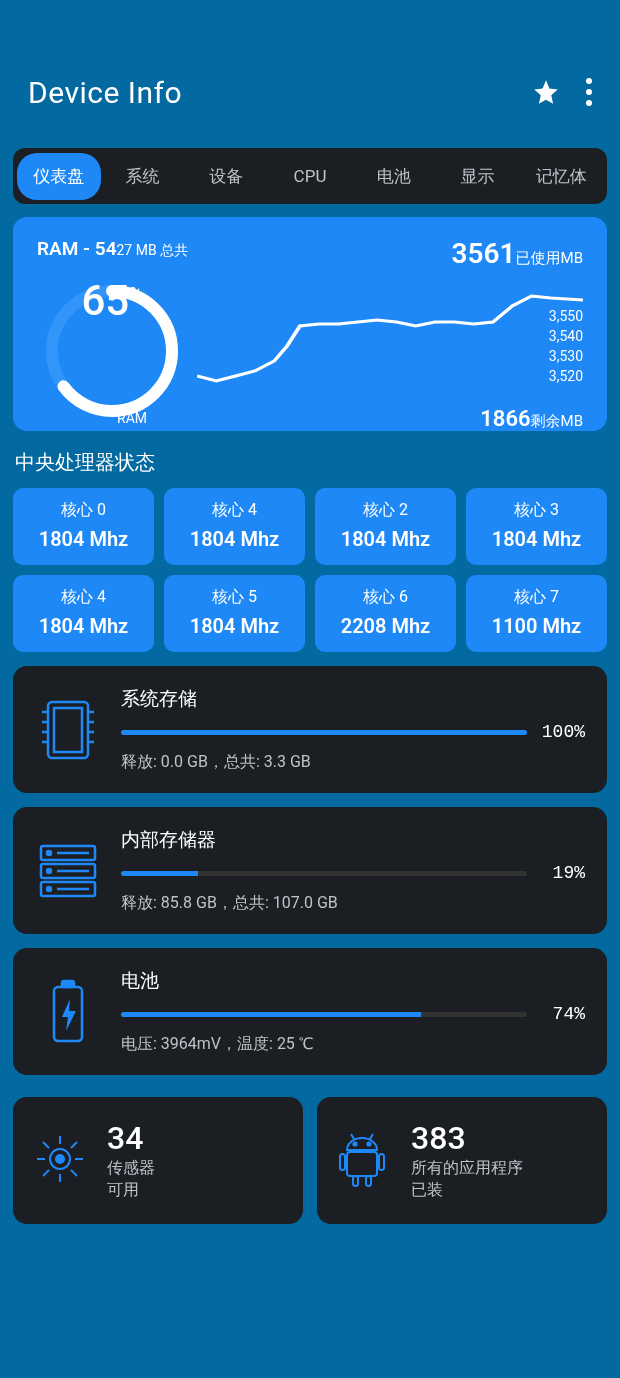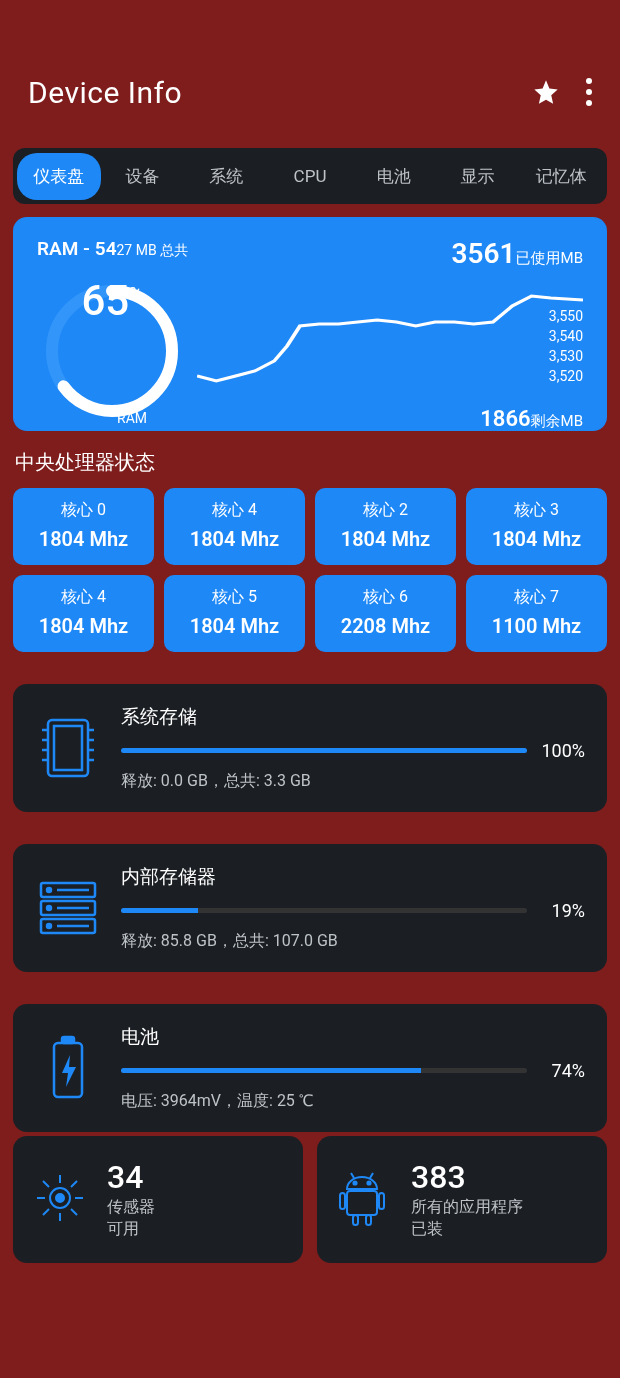--- a/index.html
+++ b/index.html
@@ -3,21 +3,21 @@
 <meta charset="utf-8">
 <style>
 * { margin:0; padding:0; box-sizing:border-box; }
 body {
   width:620px; height:1378px;
   background:#000;
   font-family:-apple-system,BlinkMacSystemFont,"Segoe UI",Roboto,sans-serif;
   color:#fff;
   overflow:hidden;
 }
-.frame { width:620px; height:1378px; background:#7f1d1d; padding-top:58px; }
+.frame { width:620px; height:1378px; background:#0369a1; padding-top:58px; }
 .header {
   display:flex; align-items:center; padding:0 28px; height:68px;
 }
 .header .title { font-size:30px; font-weight:400; flex:1; letter-spacing:0.5px; }
 .header .star { width:28px; height:28px; margin-right:26px; }
 .header .dots { width:6px; display:flex; flex-direction:column; gap:5px; }
 .header .dots span { width:6px; height:6px; border-radius:50%; background:#fff; }
 
 .tabs {
   display:flex; padding:0 16px; margin-top:22px; height:56px; align-items:center;
@@ -60,36 +60,36 @@
 
 .cpu-grid { display:grid; grid-template-columns:repeat(4,1fr); gap:10px; }
 .core {
   background:#1e88f7; border-radius:10px; padding:12px 0 14px 0;
   text-align:center;
 }
 .core .cn { font-size:16px; margin-bottom:6px;text-align:center; }
 .core .cf { font-size:20px; font-weight:600; }
 
 .storage-card {
-  background:#1b1f24; border-radius:14px; margin-top:32px;
+  background:#1b1f24; border-radius:14px; margin-top:14px;
   padding:20px 22px 20px 20px; display:flex; align-items:center; gap:18px;
 }
 .storage-card .iconbox {
   width:70px; height:70px; display:flex; align-items:center; justify-content:center;
   flex-shrink:0;
 }
 .storage-card .info { flex:1; }
 .storage-card .storage-title { font-size:19px; margin-bottom:10px; }
-.bar-row { display:flex; align-items:center; gap:10px; }
+.bar-row { display:flex; align-items:center; gap:10px;font-family:Liberation Mono, monospace; }
 .bar { flex:1; height:5px; background:#333; border-radius:3px; overflow:hidden; }
 .bar .fill { height:100%; background:#1e88f7; }
 .pct-label { font-size:18px; min-width:48px; text-align:right; }
 .sub { font-size:16px; color:#bec3c8; margin-top:10px; }
 
-.bottom-grid { display:grid; grid-template-columns:1fr 1fr; gap:14px; margin-top:4px;border-radius:23px; }
+.bottom-grid { display:grid; grid-template-columns:1fr 1fr; gap:14px; margin-top:22px;border-radius:23px; }
 .stat-card {
   background:#1b1f24; border-radius:14px; padding:22px 18px;
   display:flex; align-items:center; gap:16px;
 }
 .stat-card .num { font-size:32px; font-weight:500; }
 .stat-card .lines { font-size:16px; color:#bec3c8; line-height:1.4; }
 </style>
 </head>
 <body>
 
@@ -101,22 +101,22 @@
       </svg>
     <div class="dots">
         <span></span>
         <span></span>
         <span></span>
       </div>
   </div>
 
   <div class="tabs">
     <div class="tab active">仪表盘</div>
+    <div class="tab">系统</div>
     <div class="tab">设备</div>
-    <div class="tab">系统</div>
     <div class="tab">CPU</div>
     <div class="tab">电池</div>
     <div class="tab">显示</div>
     <div class="tab">记忆体</div>
   </div>
 
   <div class="content">
 
     <div class="ram-card">
       <div class="ram-top">

